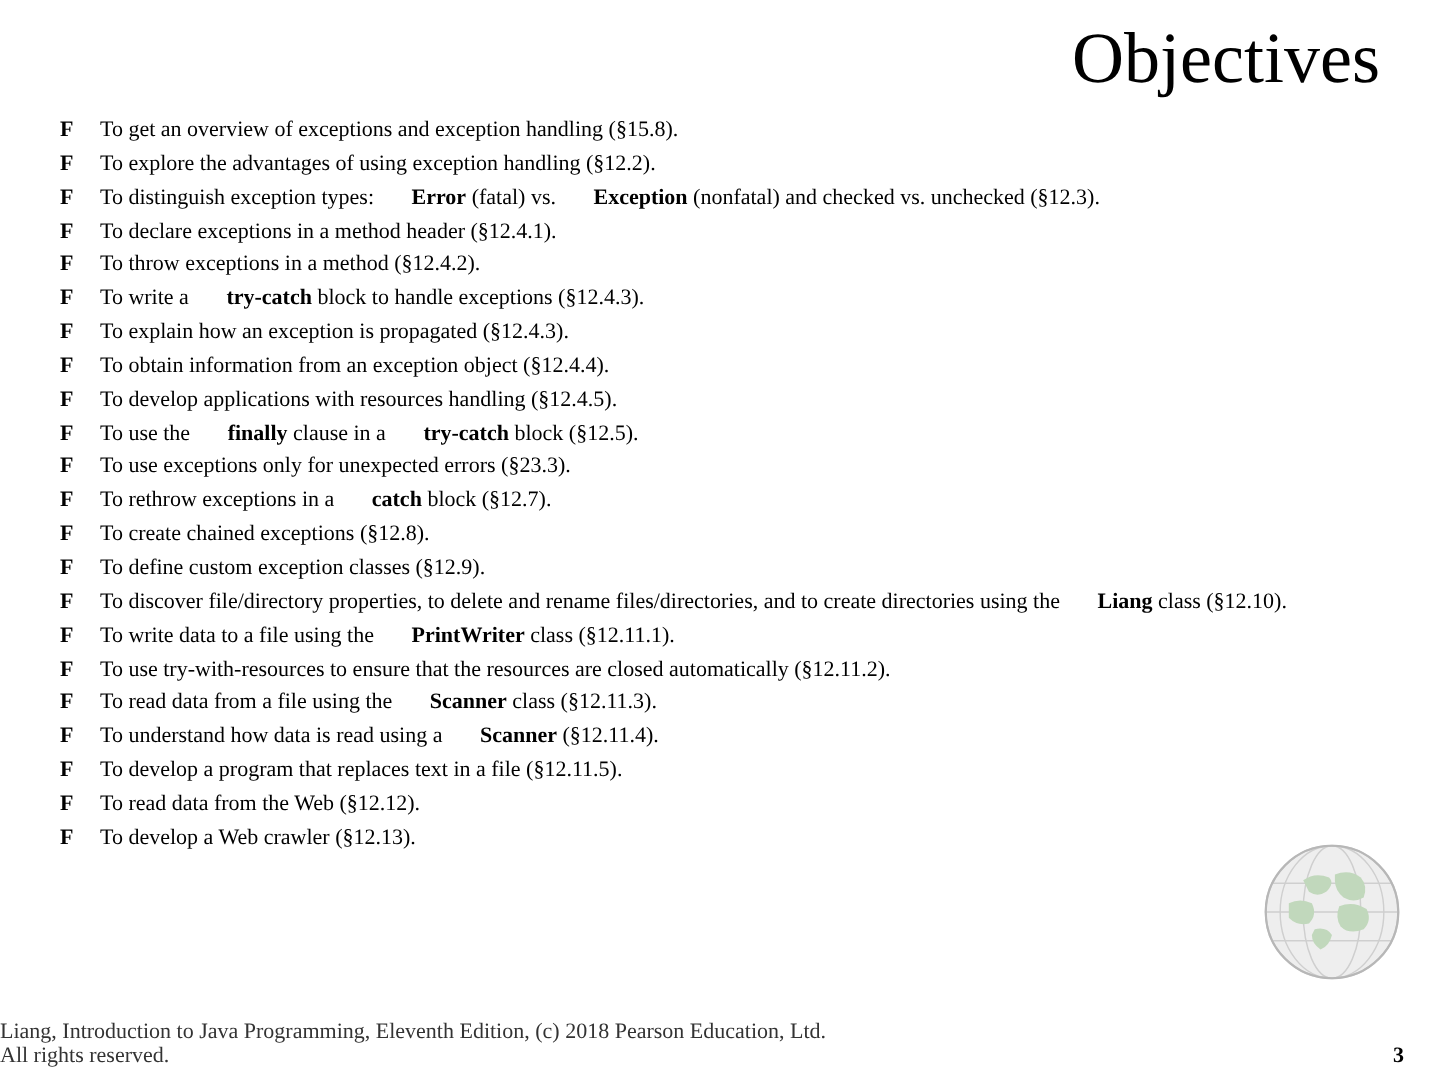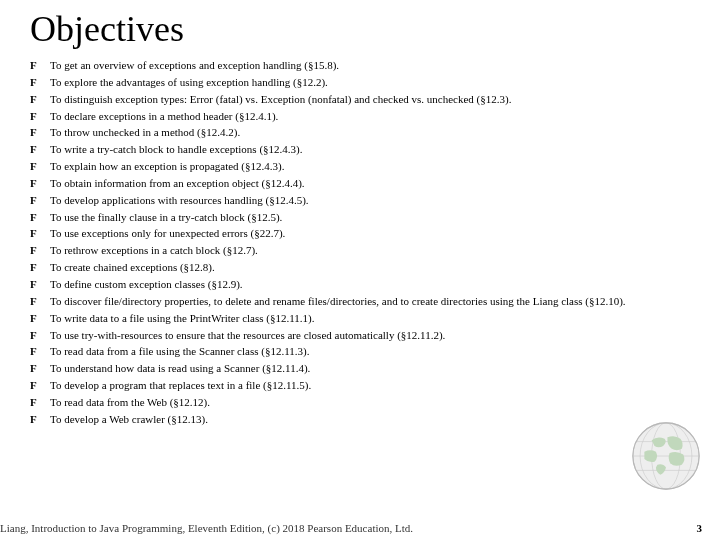--- a/index.html
+++ b/index.html
@@ -13,21 +13,21 @@
       overflow: hidden;
       position: relative;
     }
     .page {
       width: 720px;
       height: 540px;
       position: relative;
       padding: 8px 30px 30px 30px;
     }
     .title {
-      text-align: left;
+      text-align: right;
       font-size: 36px;
       font-weight: normal;
       font-family: "Times New Roman", Times, serif;
       margin-bottom: 8px;
       letter-spacing: 0px;
     }
     .objectives-list {
       list-style: none;
       padding: 0;
       margin: 0;
@@ -43,21 +43,22 @@
       font-size: 11px;
       font-weight: bold;
       font-family: "Times New Roman", Times, serif;
       margin-right: 2px;
       flex-shrink: 0;
     }
     .item-text {
       flex: 1;
     }
     .item-text b {
-      font-weight: normal;
+      font-weight: bold;
+      margin-left: 16px;
     }
     .footer {
       position: absolute;
       bottom: 6px;
       left: 0;
       right: 0;
       text-align: left;
       font-size: 11px;
       color: #333;
     }
@@ -95,21 +96,21 @@
       <li>
         <span class="bullet">F</span>
         <span class="item-text">To distinguish exception types: <b>Error</b> (fatal) vs. <b>Exception</b> (nonfatal) and checked vs. unchecked (§12.3).</span>
       </li>
       <li>
         <span class="bullet">F</span>
         <span class="item-text">To declare exceptions in a method header (§12.4.1).</span>
       </li>
       <li>
         <span class="bullet">F</span>
-        <span class="item-text">To throw unchecked in a method (§12.4.2).</span>
+        <span class="item-text">To throw exceptions in a method (§12.4.2).</span>
       </li>
       <li>
         <span class="bullet">F</span>
         <span class="item-text">To write a <b>try-catch</b> block to handle exceptions (§12.4.3).</span>
       </li>
       <li>
         <span class="bullet">F</span>
         <span class="item-text">To explain how an exception is propagated (§12.4.3).</span>
       </li>
       <li>
@@ -119,21 +120,21 @@
       <li>
         <span class="bullet">F</span>
         <span class="item-text">To develop applications with resources handling (§12.4.5).</span>
       </li>
       <li>
         <span class="bullet">F</span>
         <span class="item-text">To use the <b>finally</b> clause in a <b>try-catch</b> block (§12.5).</span>
       </li>
       <li>
         <span class="bullet">F</span>
-        <span class="item-text">To use exceptions only for unexpected errors (§22.7).</span>
+        <span class="item-text">To use exceptions only for unexpected errors (§23.3).</span>
       </li>
       <li>
         <span class="bullet">F</span>
         <span class="item-text">To rethrow exceptions in a <b>catch</b> block (§12.7).</span>
       </li>
       <li>
         <span class="bullet">F</span>
         <span class="item-text">To create chained exceptions (§12.8).</span>
       </li>
       <li>
@@ -185,15 +186,16 @@
     <path d="M30,28 Q38,22 48,26 Q52,30 46,36 Q40,40 34,36 Z" fill="#a8c8a0"></path>
     <path d="M52,24 Q62,20 70,26 Q75,32 72,40 Q65,44 58,40 Q52,35 52,28 Z" fill="#a8c8a0"></path>
     <path d="M20,44 Q28,40 36,44 Q40,52 34,58 Q26,60 20,54 Z" fill="#a8c8a0"></path>
     <path d="M55,46 Q65,42 74,48 Q78,56 72,62 Q62,66 56,60 Q52,54 55,46 Z" fill="#a8c8a0"></path>
     <path d="M38,62 Q46,60 50,66 Q48,74 42,76 Q36,72 36,66 Z" fill="#a8c8a0"></path>
     <circle cx="50" cy="50" r="46" fill="none" stroke="#999" stroke-width="1.5"></circle>
   </svg>
 
   <div class="footer">
     <div>Liang, Introduction to Java Programming, Eleventh Edition, (c) 2018 Pearson Education, Ltd.</div>
+    <div>All rights reserved.</div>
   </div>
   <div class="page-num">3</div>
 </div>
 
 </body></html>

